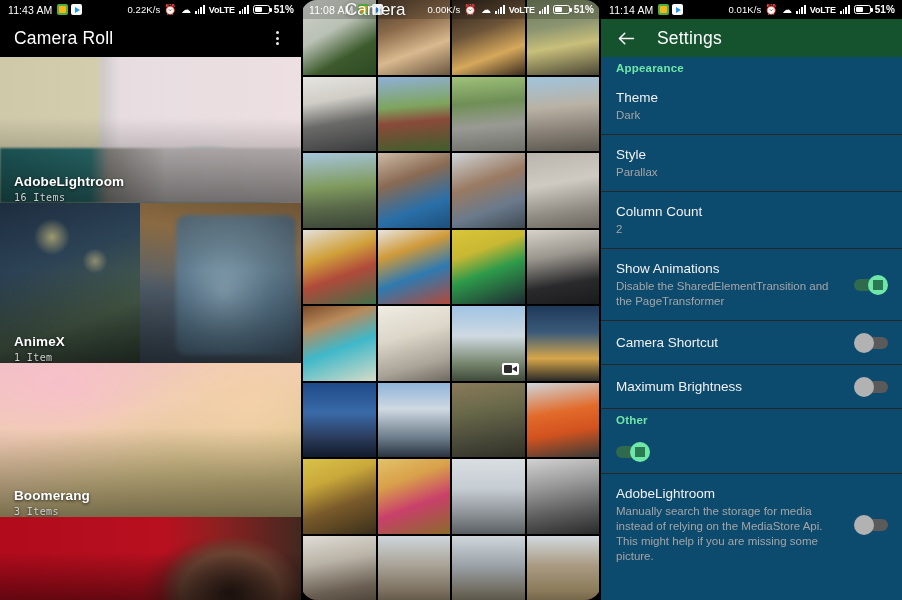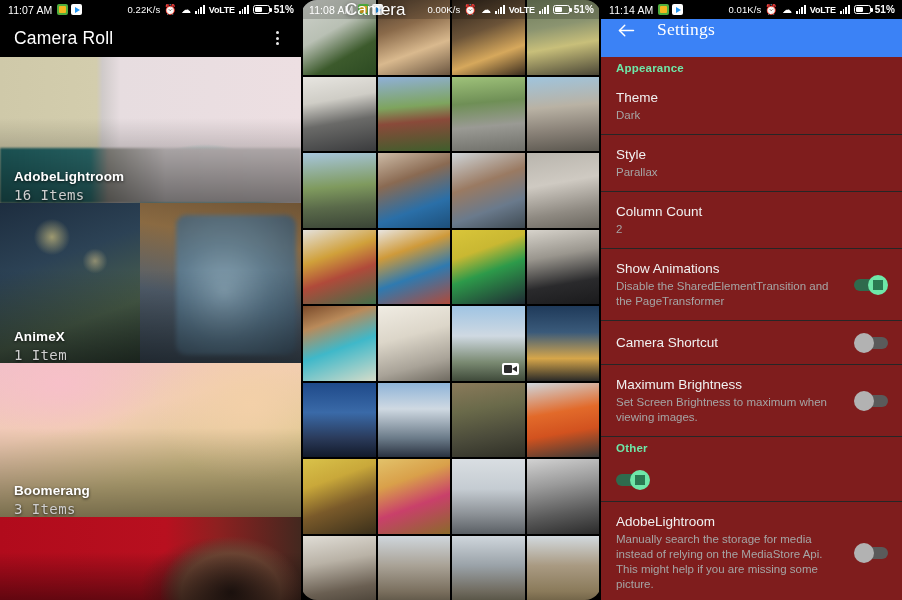--- a/index.html
+++ b/index.html
@@ -75,21 +75,21 @@
 
   .album-list { position: absolute; top: 57px; left: 0; right: 0; bottom: 0; }
   .album { position: relative; width: 100%; overflow: hidden; }
   .album-thumb { position: absolute; inset: 0; }
   .album-label {
     position: absolute; left: 14px; bottom: 0; z-index: 3;
     text-shadow: 0 1px 3px rgba(0,0,0,.75);
   }
   .album-name { color: #fff; font-size: 13.5px; font-weight: bold; letter-spacing: .1px; display: block; }
   .album-count {
-    color: #cfcfcf; font-size: 14px; display: block; margin-top: 3px;
+    color: #cfcfcf; font-size: 10px; display: block; margin-top: 3px;
     font-family: "DejaVu Sans Mono", monospace; letter-spacing: .4px;
   }
   .album-scrim {
     position: absolute; left: 0; right: 0; bottom: 0; height: 58%; z-index: 2;
     background: linear-gradient(to top, rgba(0,0,0,.45), rgba(0,0,0,0));
   }
 
   
   .art-lightroom {
     background:
@@ -157,27 +157,27 @@
     background:#2c2c2c; border-radius:1px;
   }
   .cell .vid-badge::after {
     content:""; position:absolute; right:2px; top:3px;
     border-right: 5px solid #2c2c2c; border-top: 3px solid transparent; border-bottom: 3px solid transparent;
   }
 
   
   .settings-appbar {
     position: absolute; top: 19px; left: 0; right: 0; height: 38px;
-    background: #3b82f6; display: flex; padding: 0 14px; z-index: 30; font-family: Liberation Serif, serif;
+    background: #14532d; display: flex; align-items: center; padding: 0 14px; z-index: 30;
   }
   .back-arrow { width: 22px; height: 22px; color: #fff; display:flex; align-items:center; justify-content:center; }
   .settings-title { color: #fff; font-size: 17.5px; font-weight: 500; margin-left: 20px; letter-spacing: .2px; }
   .settings-body {
     position: absolute; top: 57px; left: 0; right: 0; bottom: 0;
-    background: #7f1d1d; overflow: hidden;
+    background: #0c4a6e; overflow: hidden;
   }
   .section-header {
     color: #6ee7a8; font-size: 11.5px; font-weight: bold;
     padding: 5px 15px 4px 15px; letter-spacing: .2px;
   }
   .pref {
     display: flex; align-items: center; justify-content: space-between;
     padding: 11px 14px 11px 15px;
     border-bottom: 1px solid #262626;
     min-height: 44px;
@@ -208,21 +208,21 @@
   }
 </style>
 </head>
 <body>
 
 <div class="screens">
 
   <div class="panel panel-left">
 
     <div class="statusbar opaque">
-      <span class="sb-clock">11:07 AM</span>
+      <span class="sb-clock">11:43 AM</span>
       <span class="sb-left-icons">
         <span class="sb-ico gallery"></span>
         <span class="sb-ico play"></span>
       </span>
       <span class="sb-spacer"></span>
       <span class="sb-right">
         <span class="sb-net">0.22K/s</span>
         <span class="sb-alarm">⏰</span>
         <span class="sb-wifi">☁</span>
         <span class="sb-sig">
@@ -437,21 +437,20 @@
             <span class="pref-title">Camera Shortcut</span>
           </div>
           <span class="switch">
             <span class="track"></span>
             <span class="thumb"></span>
           </span>
         </div>
         <div class="pref">
           <div class="pref-text">
             <span class="pref-title">Maximum Brightness</span>
-            <span class="pref-sub">Set Screen Brightness to maximum when viewing images.</span>
           </div>
           <span class="switch">
             <span class="track"></span>
             <span class="thumb"></span>
           </span>
         </div>
         <div class="section-header">Other</div>
         <div class="pref">
           <span class="switch on">
             <span class="track"></span>

